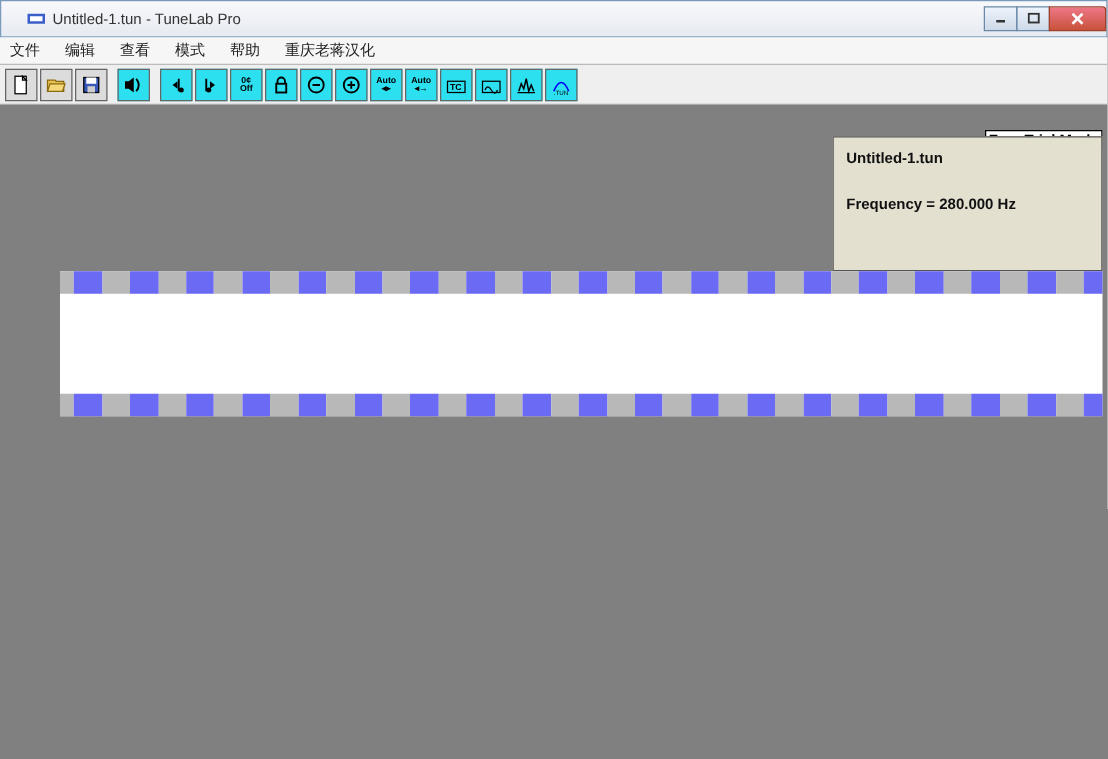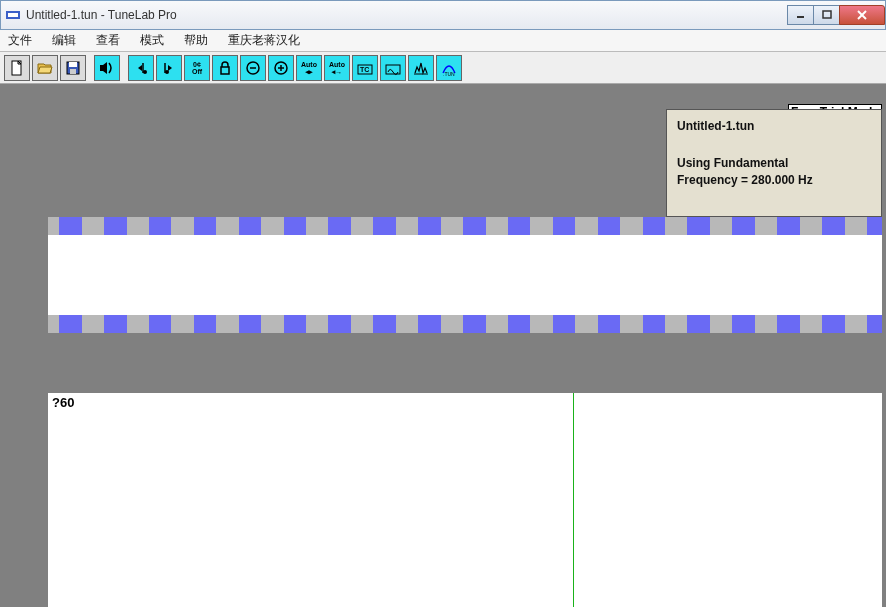--- a/index.html
+++ b/index.html
@@ -1,19 +1,19 @@
 <!DOCTYPE html>
 <html><head>
 <meta charset="utf-8">
 <style>
 * { margin:0; padding:0; box-sizing:border-box; }
 body { width:886px; height:607px; font-family:"Microsoft YaHei",Tahoma,sans-serif; font-size:12px; overflow:hidden; background:#fff; }
 
 
-.titlebar { height:30px; background:linear-gradient(#f8f9fb,#e6eaf1); border:1px solid #7a9abc; display:flex; align-items:center; padding:0 0 0 4px; }
+.titlebar { height:30px; background:linear-gradient(#f8f9fb,#e6eaf1); border:1px solid #7a9abc; display:flex; align-items:center; padding:0 0 0 20px; }
 .titlebar .ticon { width:16px; height:16px; margin-right:5px; display:flex; align-items:center; justify-content:center; }
 .titlebar .ttext { color:#333; font-size:12px; flex:1; }
 .winctrl { display:flex; height:20px; margin-top:0; }
 .winbtn { width:29px; height:20px; border:1px solid #6a88a8; display:flex; align-items:center; justify-content:center; font-size:10px; margin-left:-1px; background:linear-gradient(#eef3fa,#cdd9e9); }
 .winbtn.min, .winbtn.max { width:27px; }
 .winbtn.close { width:46px; background:linear-gradient(#e78,#c8523a); color:#fff; font-size:13px; border-radius:0 3px 0 0; border-color:#a04028; }
 
 
 .menubar { height:22px; background:#f6f6f6; border-bottom:1px solid #bbb; display:flex; align-items:center; padding-left:8px; gap:20px; font-size:12px; color:#222; }
 .menubar span { cursor:default; }
@@ -183,21 +183,20 @@
         <path d="M3 14 q6 -14 12 0" fill="none" stroke="#00f" stroke-width="1.3"></path>
         <text x="3" y="17" font-size="5" fill="#000">.TUN</text>
       </svg>
     </div>
 </div>
 
 <div class="mainarea">
   <div class="trialtext">Free Trial Mode</div>
   <div class="infobox">
     <div class="l1">Untitled-1.tun</div>
-    <div>Using Fundamental</div>
     <div>Frequency = 280.000 Hz</div>
   </div>
 
   <div class="strip">
     <div class="stripbar top" id="sbt">
         <div class="block g" style="width: 1.35135%;"></div>
         <div class="block b" style="width: 2.7027%;"></div>
         <div class="block g" style="width: 2.7027%;"></div>
         <div class="block b" style="width: 2.7027%;"></div>
         <div class="block g" style="width: 2.7027%;"></div>
@@ -270,17 +269,13 @@
         <div class="block b" style="width: 2.7027%;"></div>
         <div class="block g" style="width: 2.7027%;"></div>
         <div class="block b" style="width: 2.7027%;"></div>
         <div class="block g" style="width: 2.7027%;"></div>
         <div class="block b" style="width: 2.7027%;"></div>
         <div class="block g" style="width: 2.7027%;"></div>
         <div class="block b" style="width: 1.8018%;"></div>
       </div>
   </div>
 
-  <div class="lowerpane">
-    <span class="marker">?60</span>
-    <div class="vline"></div>
-  </div>
 </div>
 
 </body></html>

